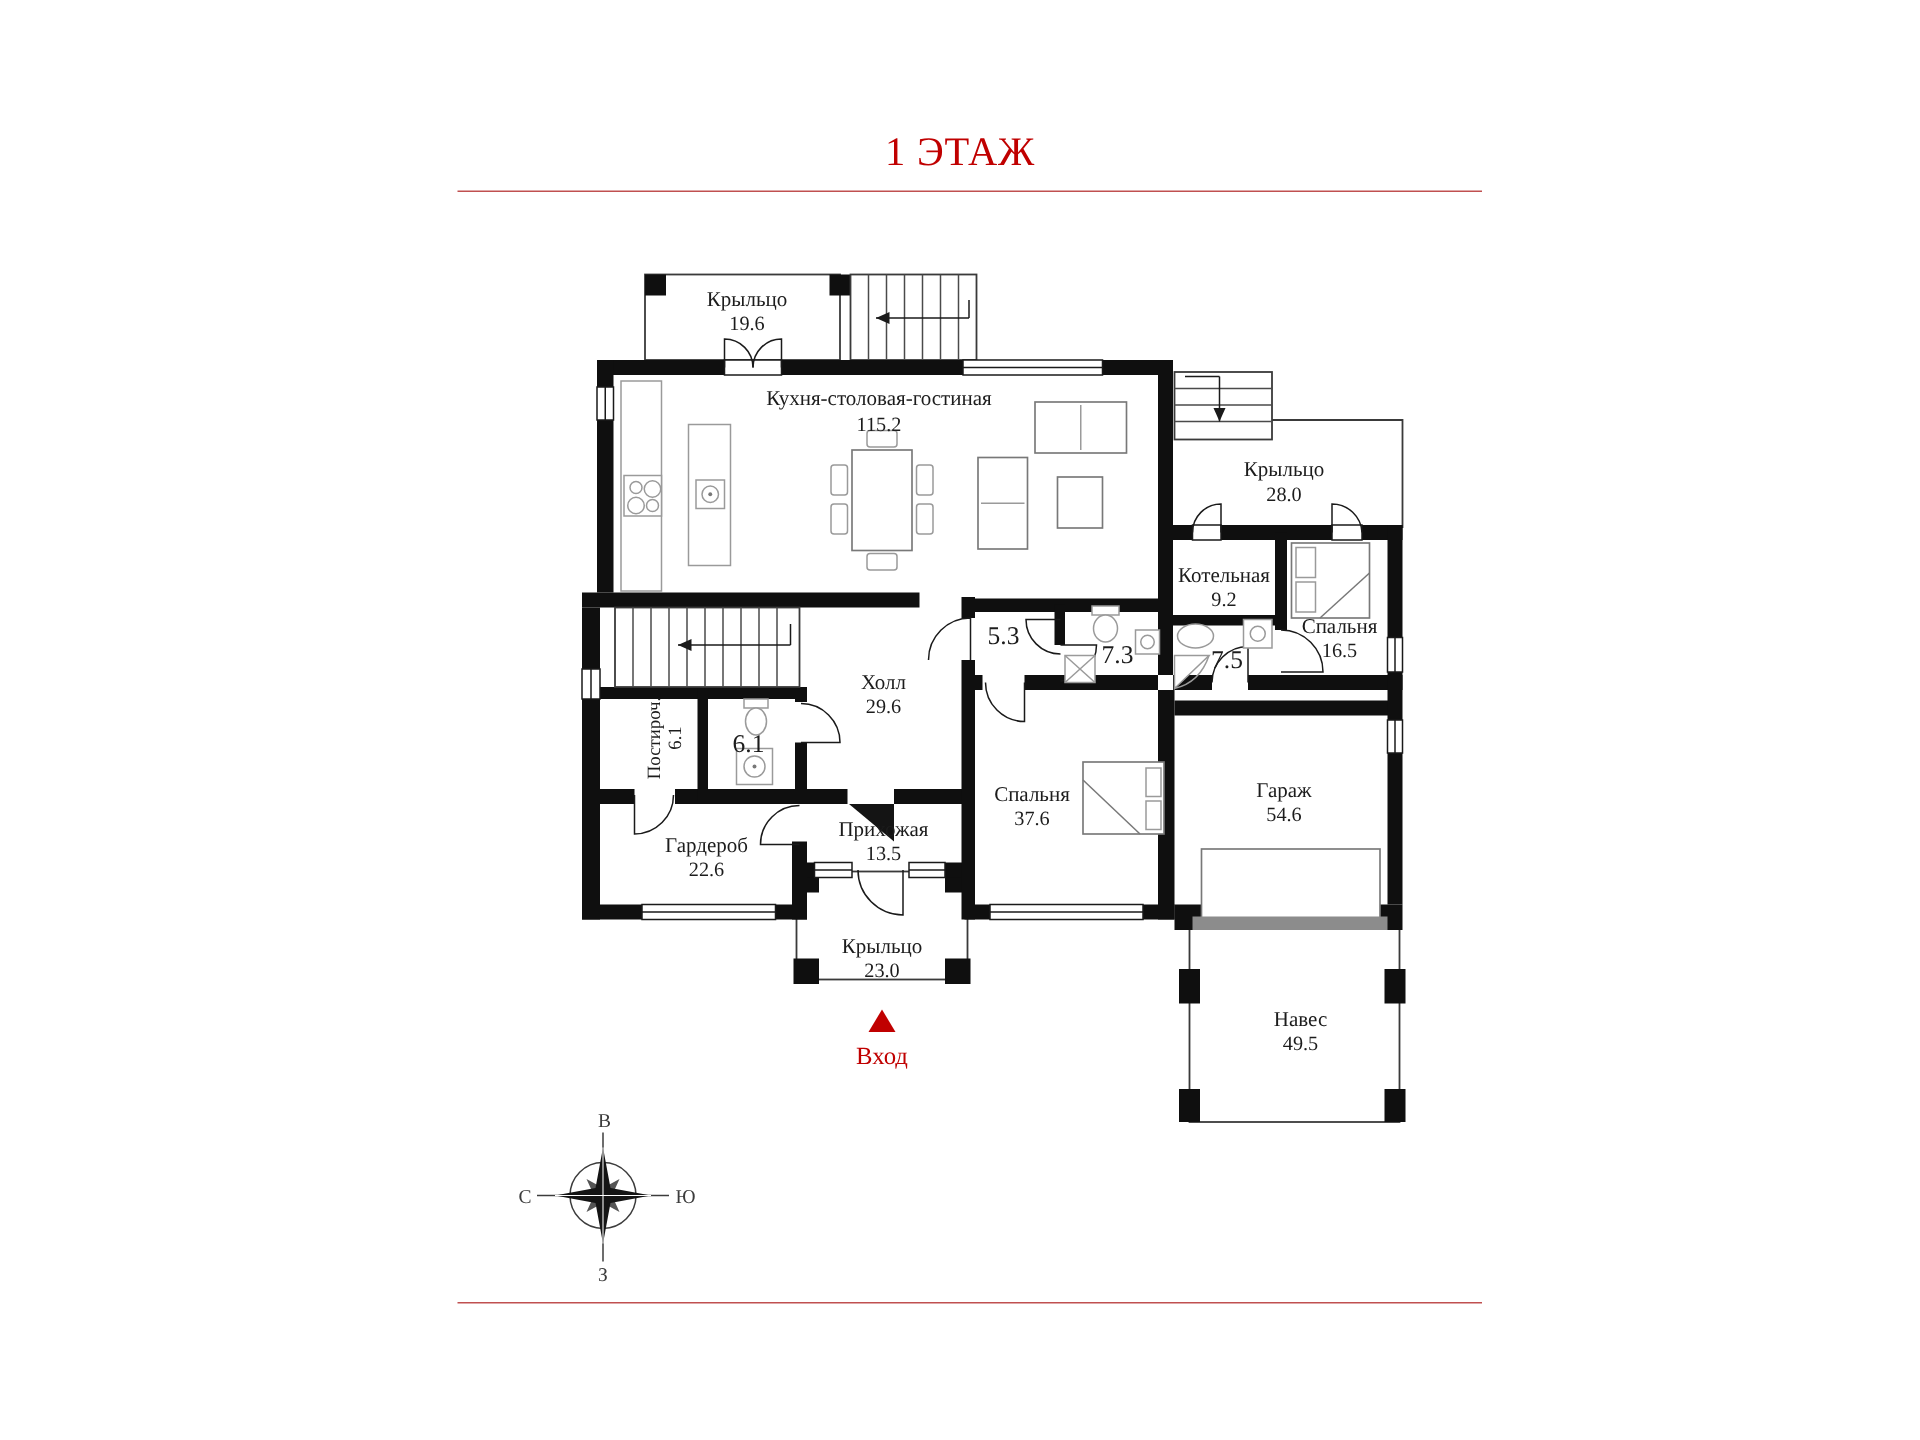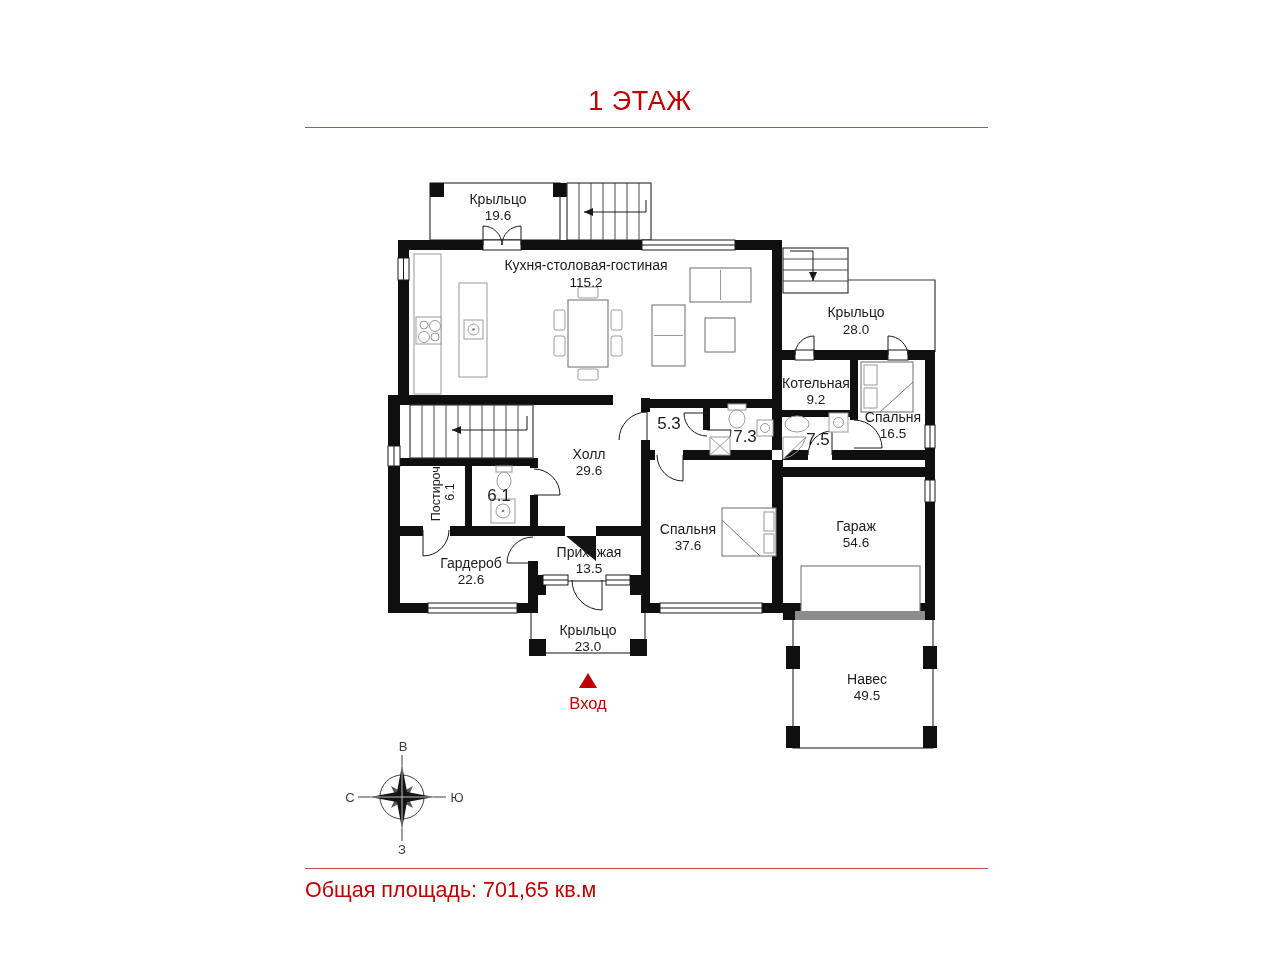--- a/index.html
+++ b/index.html
@@ -1,17 +1,17 @@
 <!DOCTYPE html>
 <html><head>
 <meta charset="utf-8">
 <style>
   html,body{margin:0;padding:0;background:#fff;}
   .page{position:relative;width:1280px;height:960px;background:#ffffff;overflow:hidden;
-        font-family:Liberation Sans, sans-serif;}
+        font-family:Liberation Serif, serif;}
   .title{position:absolute;left:0;top:86px;width:1280px;text-align:center;
          font-size:27px;color:#c00000;letter-spacing:0.5px;}
   .rule{position:absolute;left:305px;width:683px;height:1px;background:#c05050;}
   .rule.top{top:127px;}
   .rule.bottom{top:868px;}
   .footer-text{position:absolute;left:305px;top:878px;font-size:21.5px;color:#c00000;}
   svg{position:absolute;left:0;top:0;}
   .wall{fill:#0f0f0f;}
   .thin{stroke:#3a3a3a;stroke-width:1.2;fill:none;}
   .step{stroke:#4a4a4a;stroke-width:1;fill:none;}
@@ -29,21 +29,20 @@
   .cmp{font-size:13px;fill:#3c3c3c;text-anchor:middle;}
 </style>
 </head>
 <body>
 
 <div class="page">
 
   <div class="title">1 ЭТАЖ</div>
   <div class="rule top"></div>
   <div class="rule bottom"></div>
-  <div class="footer-text">Общая площадь: 701,65 кв.м</div>
 
   <svg width="1280" height="960" viewBox="0 0 1280 960">
 
     <g>
       <rect x="430" y="183" width="130" height="57" class="thin"></rect>
       <rect x="430" y="183" width="14" height="14" class="wall"></rect>
       <rect x="553" y="183" width="14" height="14" class="wall"></rect>
     </g>
     <g>
       <rect x="567" y="183" width="84" height="57" class="thin"></rect>

